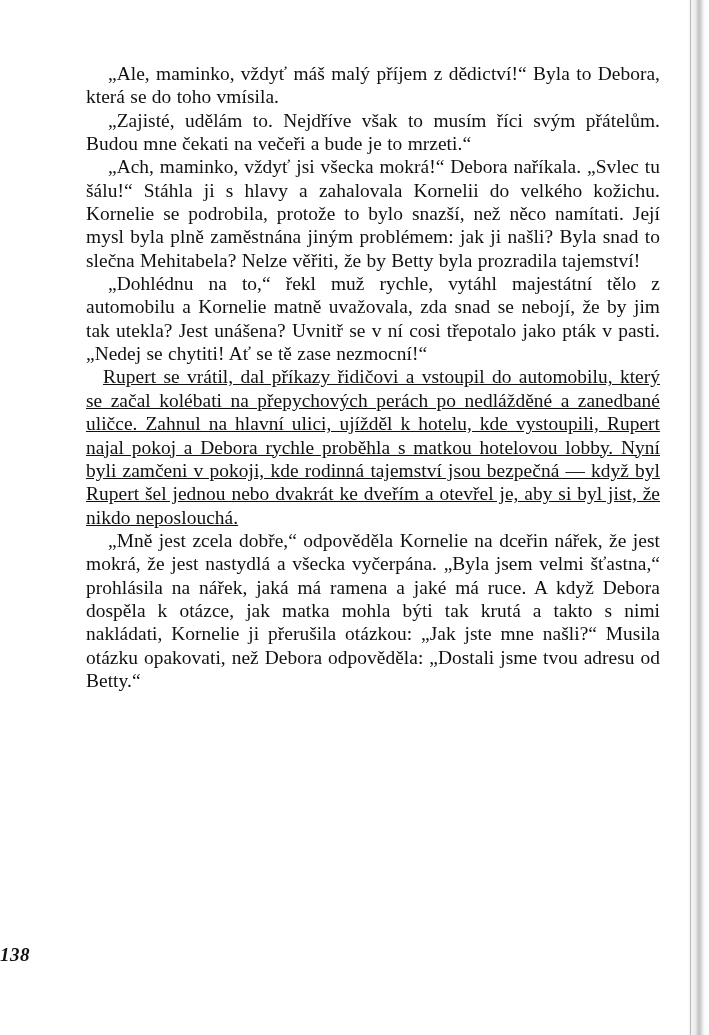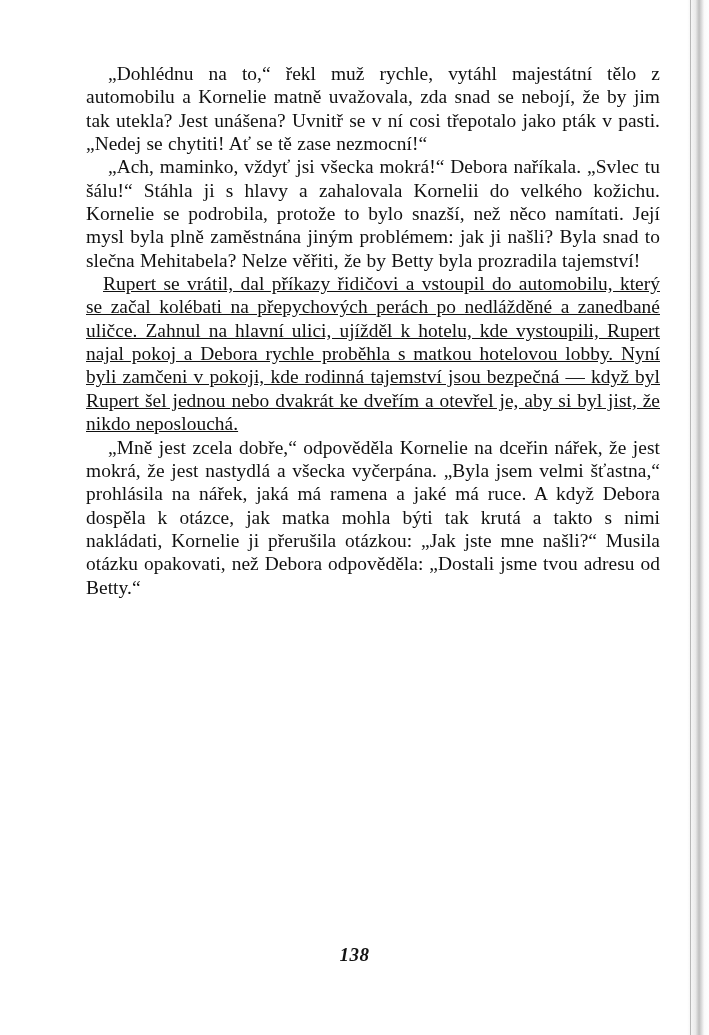--- a/index.html
+++ b/index.html
@@ -67,44 +67,45 @@
   p.para.no-indent {
     text-indent: 17px;
     text-decoration: underline;
   }
 
   #folio {
     position: absolute;
     left: 0;
     right: 0;
     top: 944px;
-    text-align: center;
     font-size: 19px;
     font-style: italic;
     font-weight: 700;
     letter-spacing: 0.5px;
     color: #141414;
   }
 </style>
 </head>
 <body>
 
 <div id="page">
 
   <div id="scan-seam"></div>
   <div id="scan-seam-line"></div>
 
   <div id="text-block">
 
+    <p class="para">„Ale, maminko, vždyť máš malý příjem z dědictví!“ Byla to Debora, která se do toho vmísila.</p>
 
 
+    <p class="para">„Zajisté, udělám to. Nejdříve však to musím říci svým přátelům. Budou mne čekati na večeři a bude je to mrzeti.“</p>
+
+    <p class="para">„Ach, maminko, vždyť jsi všecka mokrá!“ Debora naříkala. „Svlec tu šálu!“ Stáhla ji s hlavy a zahalovala Kornelii do velkého kožichu. Kornelie se podrobila, protože to bylo snazší, než něco namítati. Její mysl byla plně zaměstnána jiným problémem: jak ji našli? Byla snad to slečna Mehitabela? Nelze věřiti, že by Betty byla prozradila tajemství!</p>
 
     <p class="para">„Dohlédnu na to,“ řekl muž rychle, vytáhl majestátní tělo z automobilu a Kornelie matně uvažovala, zda snad se nebojí, že by jim tak utekla? Jest unášena? Uvnitř se v ní cosi třepotalo jako pták v pasti. „Nedej se chytiti! Ať se tě zase nezmocní!“</p>
-
-    <p class="para">„Ach, maminko, vždyť jsi všecka mokrá!“ Debora naříkala. „Svlec tu šálu!“ Stáhla ji s hlavy a zahalovala Kornelii do velkého kožichu. Kornelie se podrobila, protože to bylo snazší, než něco namítati. Její mysl byla plně zaměstnána jiným problémem: jak ji našli? Byla snad to slečna Mehitabela? Nelze věřiti, že by Betty byla prozradila tajemství!</p>
 
     <p class="para no-indent">Rupert se vrátil, dal příkazy řidičovi a vstoupil do automobilu, který se začal kolébati na přepychových perách po nedlážděné a zanedbané uličce. Zahnul na hlavní ulici, ujížděl k hotelu, kde vystoupili, Rupert najal pokoj a Debora rychle proběhla s matkou hotelovou lobby. Nyní byli zamčeni v pokoji, kde rodinná tajemství jsou bezpečná — když byl Rupert šel jednou nebo dvakrát ke dveřím a otevřel je, aby si byl jist, že nikdo neposlouchá.</p>
 
     <p class="para">„Mně jest zcela dobře,“ odpověděla Kornelie na dceřin nářek, že jest mokrá, že jest nastydlá a všecka vyčerpána. „Byla jsem velmi šťastna,“ prohlásila na nářek, jaká má ramena a jaké má ruce. A když Debora dospěla k otázce, jak matka mohla býti tak krutá a takto s nimi nakládati, Kornelie ji přerušila otázkou: „Jak jste mne našli?“ Musila otázku opakovati, než Debora odpověděla: „Dostali jsme tvou adresu od Betty.“</p>
 
   </div>
 
   <div id="folio">138</div>
 
 </div>

